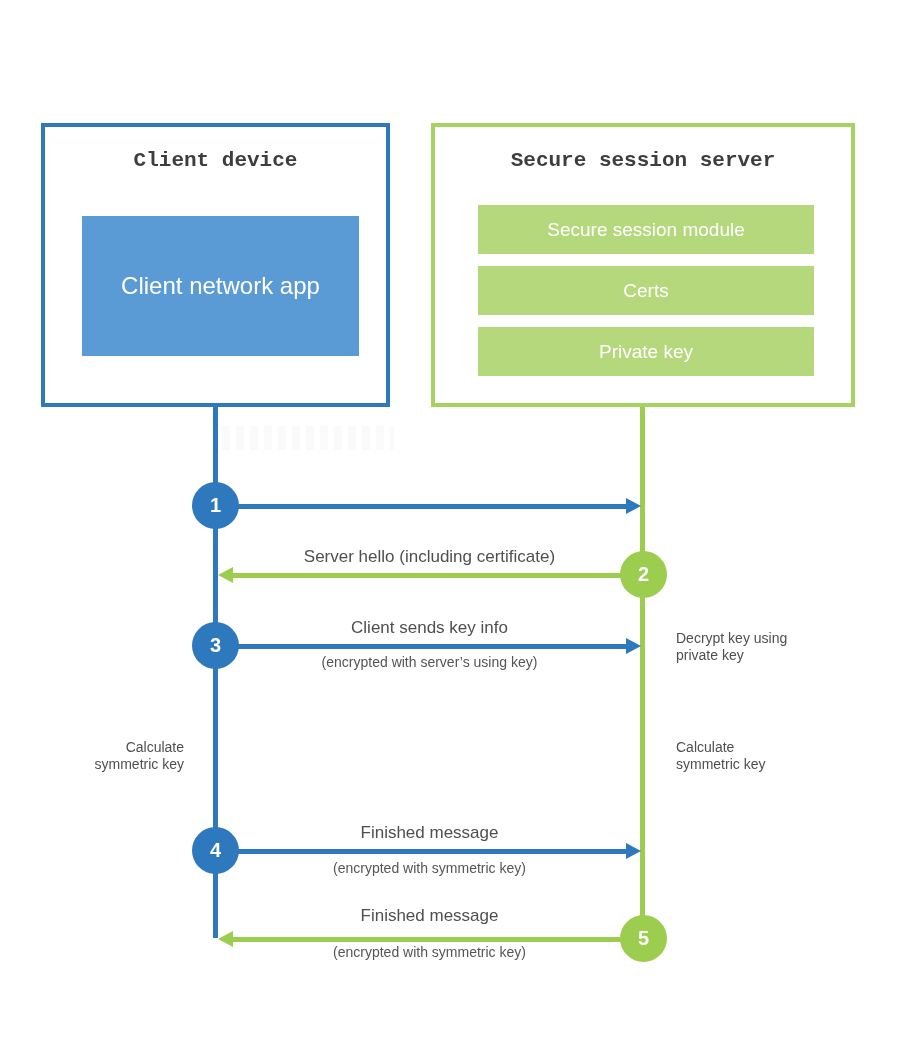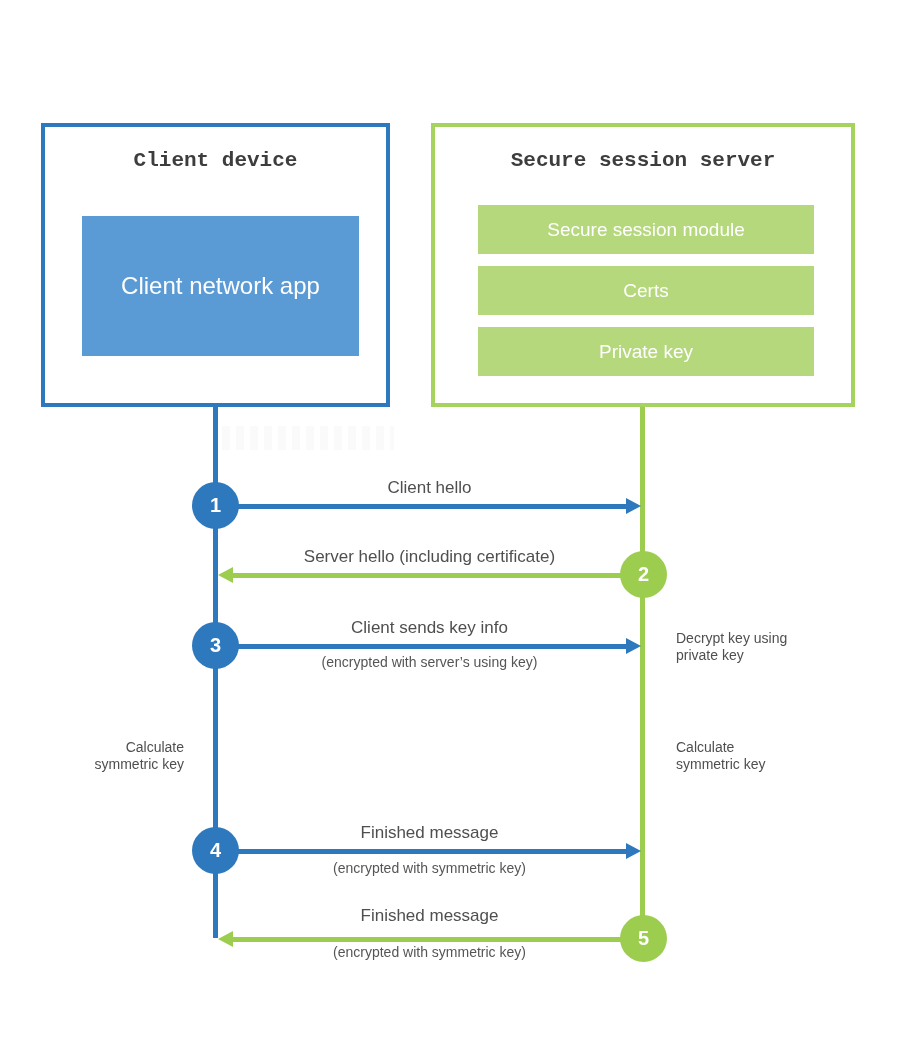--- a/index.html
+++ b/index.html
@@ -73,21 +73,20 @@
     <div class="entity-title">Secure session server</div>
     <div class="server-bar bar-2">Certs</div>
     <div class="server-bar bar-1">Secure session module</div>
     <div class="server-bar bar-3">Private key</div>
   </div>
 
   <div class="vline vline-blue"></div>
   <div class="vline vline-green"></div>
   <div class="faint-strip"></div>
 
-  <div class="msg" style="top:478px;">Client hello</div>
   <div class="shaft shaft-blue" style="left:218px;top:504px;width:410px;"></div>
   <div class="head head-right" style="left:626px;top:498px;"></div>
   <div class="step-circle circle-blue" style="left:192px;top:482px;">1</div>
 
   <div class="msg" style="top:547px;">Server hello (including certificate)</div>
   <div class="shaft shaft-green" style="left:233px;top:573px;width:410px;"></div>
   <div class="head head-left" style="left:218px;top:567px;"></div>
   <div class="step-circle circle-green" style="left:620px;top:551px;">2</div>
 
   <div class="msg" style="top:618px;">Client sends key info</div>

